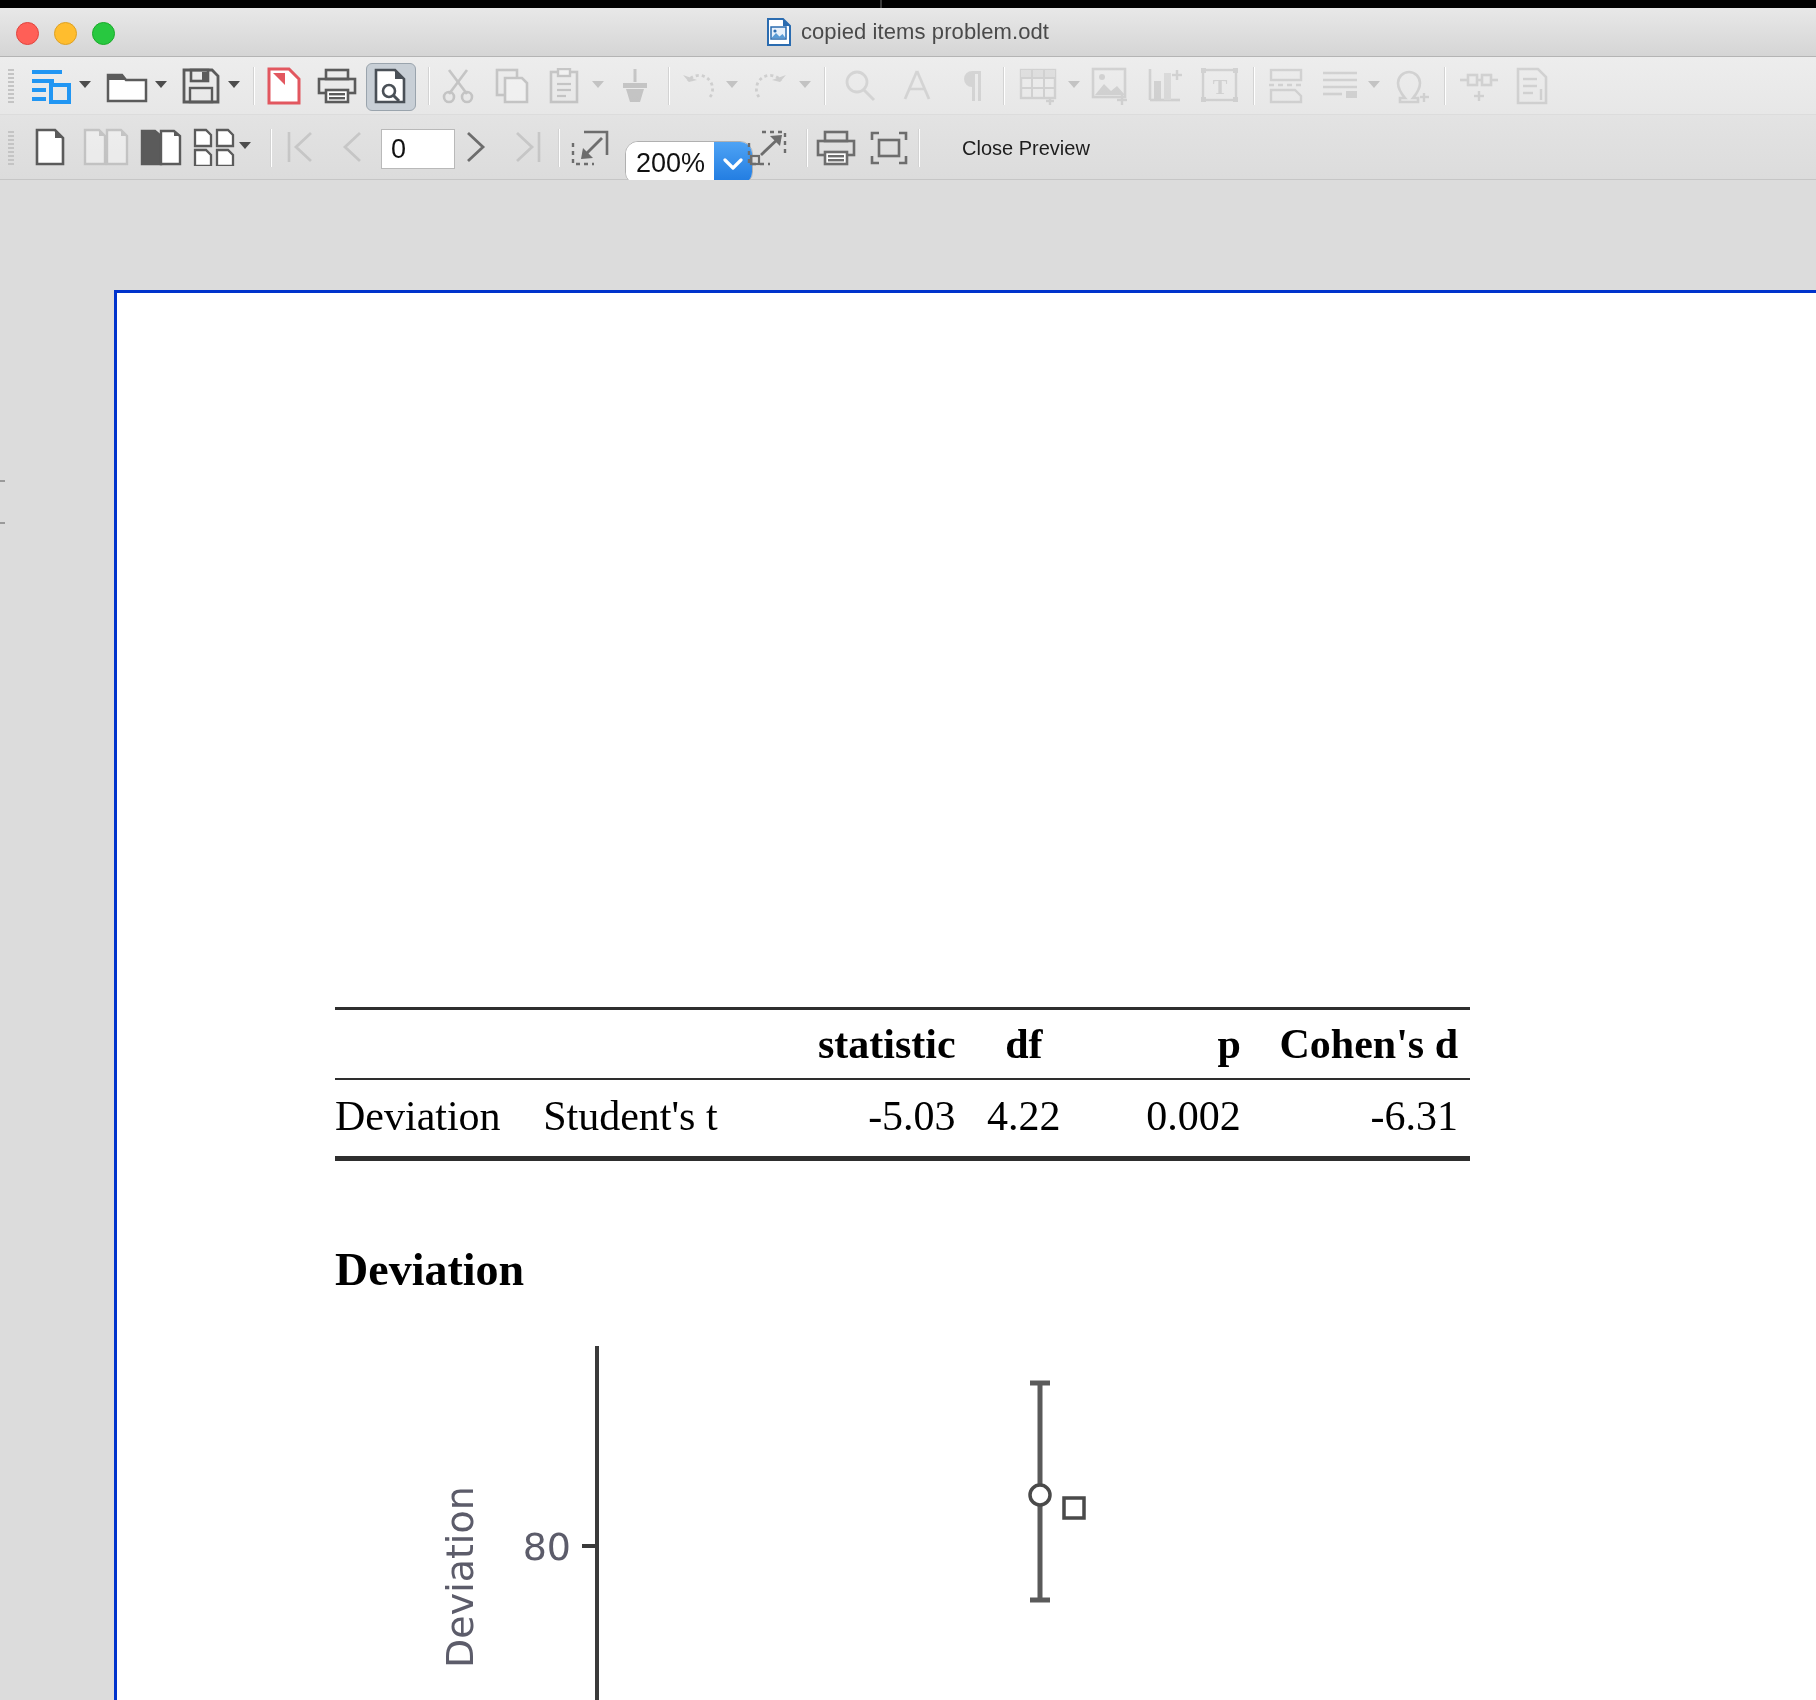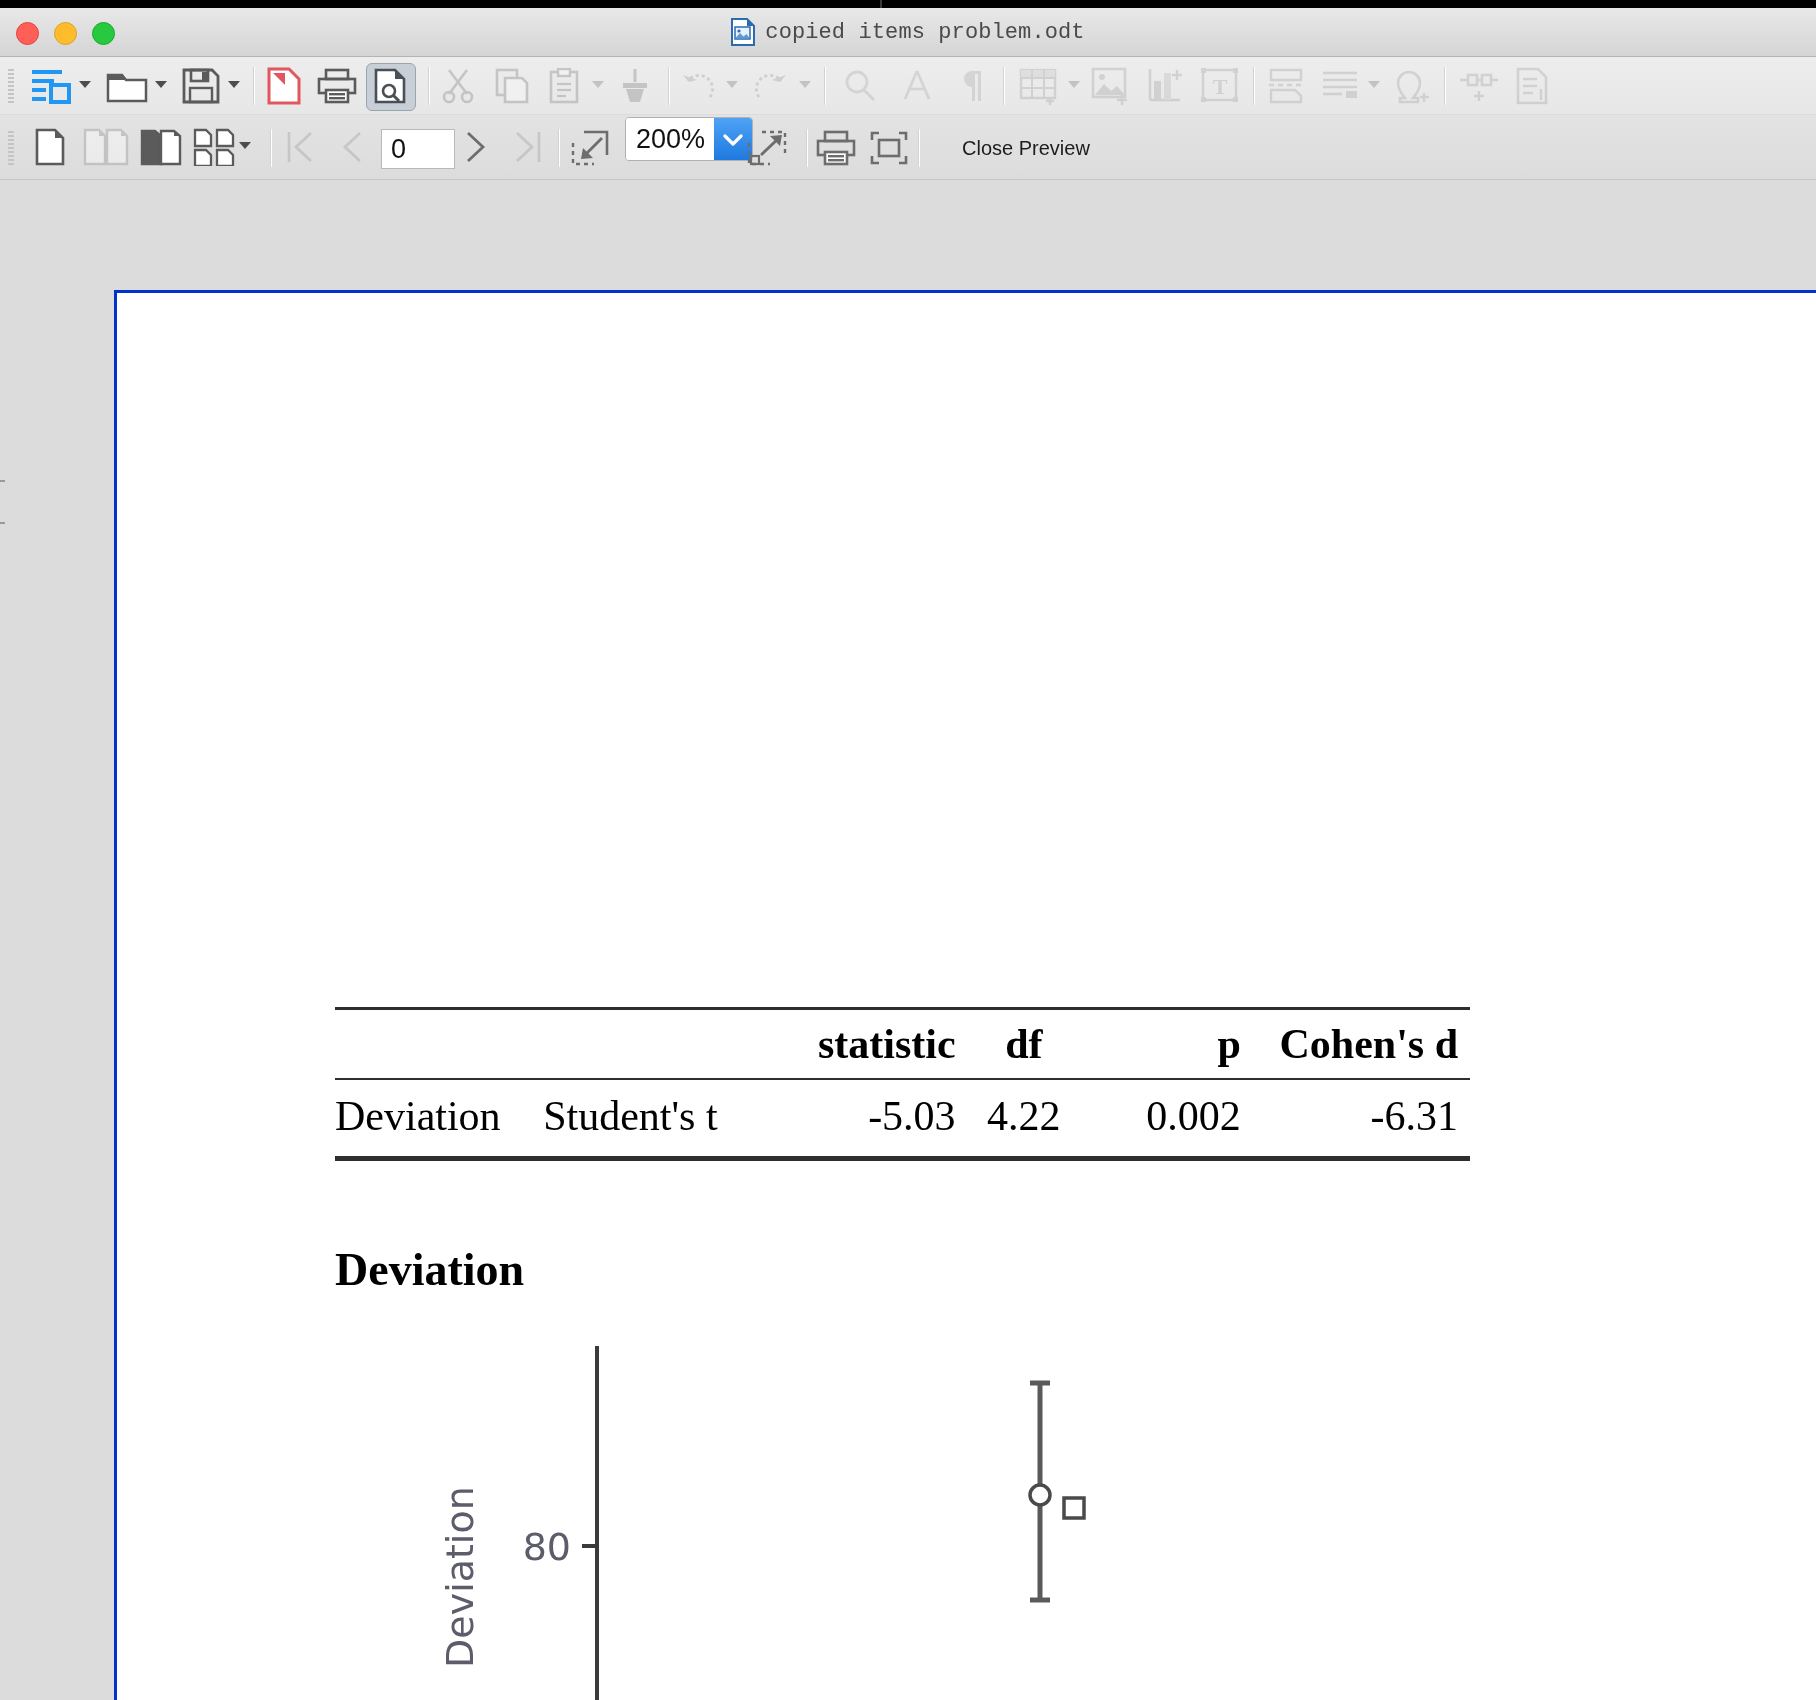--- a/index.html
+++ b/index.html
@@ -68,21 +68,20 @@
   }
   #doc-icon {
     width: 24px; height: 28px;
     position: relative;
     flex: none;
   }
   #title-text {
     font-size: 22px;
     color: #4a4a4a;
     letter-spacing: 0.1px;
-    font-family: Liberation Mono, monospace;
   }
 
   
   #toolbar1 {
     position: absolute;
     left: 0; top: 49px;
     width: 1816px; height: 57px;
     background: linear-gradient(to bottom, #ededed 0%, #e7e7e7 100%);
     border-bottom: 1px solid #dcdcdc;
   }
@@ -602,21 +601,21 @@
 
     <div class="tb-item" style="left:568px; top:12px; width:44px; height:42px;">
       <svg class="tb-icon" width="38" height="36" viewBox="0 0 38 36">
         <path d="M13 2 h23 v23" fill="none" stroke="#6d6d6d" stroke-width="2.6"></path>
         <path d="M2 13 v21 h21" fill="none" stroke="#6d6d6d" stroke-width="2.4" stroke-dasharray="4 4"></path>
         <line x1="31" y1="8" x2="12" y2="27" stroke="#6d6d6d" stroke-width="2.8"></line>
         <path d="M10 29 l2 -11 l10 10 z" fill="#6d6d6d"></path>
       </svg>
     </div>
 
-    <div id="zoom-combo" style="left:625px; top:2px; height:42px;">
+    <div id="zoom-combo" style="left:625px; top:26px; height:42px;border-radius:13px;">
       <span id="zoom-value">200%</span>
       <span id="zoom-arrow">
         <svg width="20" height="13" viewBox="0 0 20 13">
           <path d="M2 3 L10 11 L18 3" fill="none" stroke="#ffffff" stroke-width="3.2" stroke-linecap="round" stroke-linejoin="round"></path>
         </svg>
       </span>
     </div>
 
     <div class="tb-item" style="left:744px; top:12px; width:46px; height:42px;">
       <svg class="tb-icon" width="40" height="36" viewBox="0 0 40 36">

